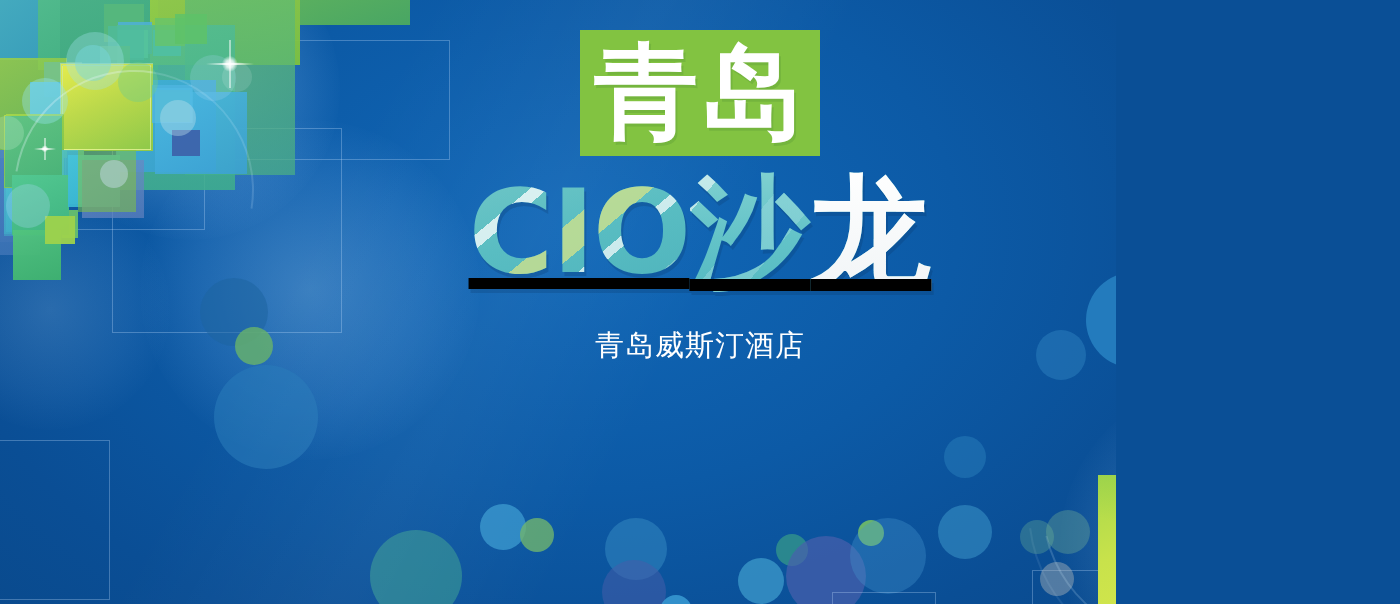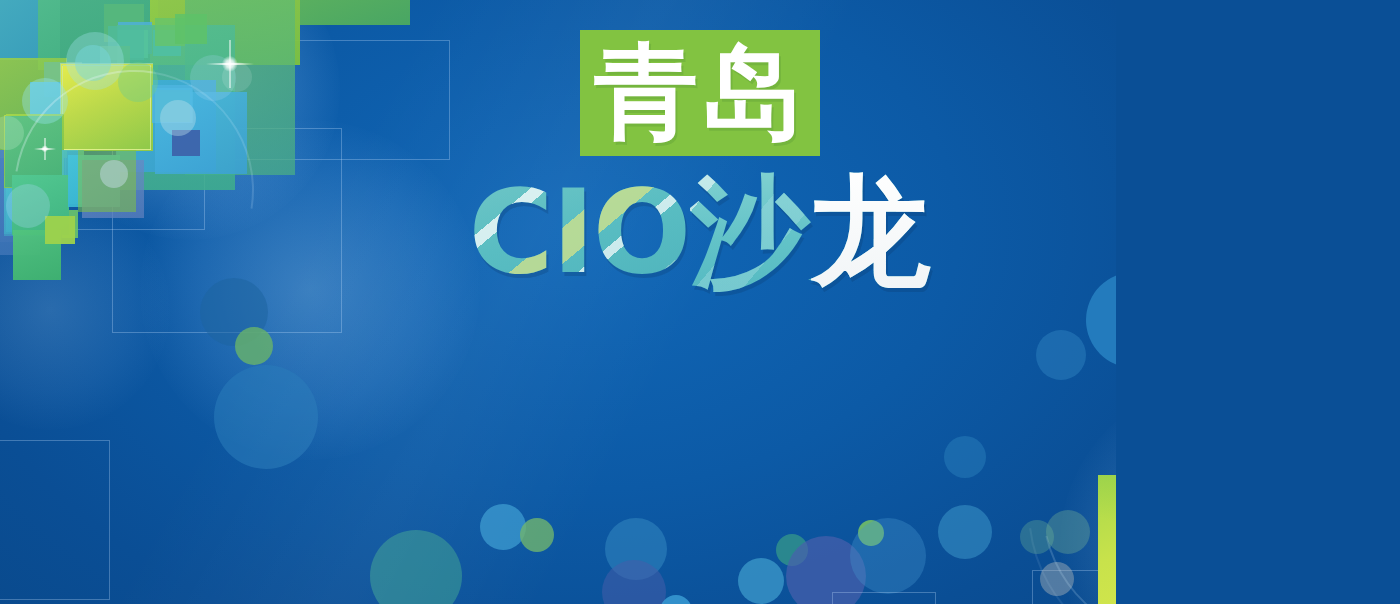--- a/index.html
+++ b/index.html
@@ -108,21 +108,21 @@
     background-image:
       linear-gradient(135deg, rgba(120,205,210,.55) 0 10%, rgba(255,255,255,0) 10% 20%,
                               rgba(255,255,255,.55) 20% 40%, rgba(230,240,245,.9) 40% 100%),
       linear-gradient(180deg,#f2f5f7 0%, #e3eaee 100%);
     background-clip:text; -webkit-background-clip:text;
     color:transparent; -webkit-text-fill-color:transparent;
   }
 
   .line2{
     position:absolute; left:50%; top:172px; transform:translateX(-50%);
-    display:flex; align-items:center; white-space:nowrap;
+    display:flex; align-items:center; white-space:nowrap;text-decoration:underline;
   }
   .cio{
     font-family:"DejaVu Sans","Liberation Sans",sans-serif;
     font-weight:700; font-size:116px; letter-spacing:-2px;
     line-height:1.0;
     background-image:
       linear-gradient(140deg, rgba(190,215,120,.85) 0 12%, rgba(255,255,255,0) 12% 22%,
                               rgba(255,255,255,.75) 22% 27%, rgba(255,255,255,0) 27% 44%,
                               rgba(205,225,140,.80) 44% 56%, rgba(255,255,255,0) 56% 63%,
                               rgba(255,255,255,.70) 63% 67%, rgba(255,255,255,0) 67% 86%,
@@ -368,15 +368,16 @@
       <span class="plate">
         <span class="zh">青岛</span>
       </span>
     </div>
 
     <div class="line2">
       <span class="cio">CIO</span>
       <span class="salon"><span>沙</span><span class="wht">龙</span></span>
     </div>
 
+    <div class="venue">青岛威斯汀酒店</div>
   </div>
 
 </div>
 
 </body></html>

